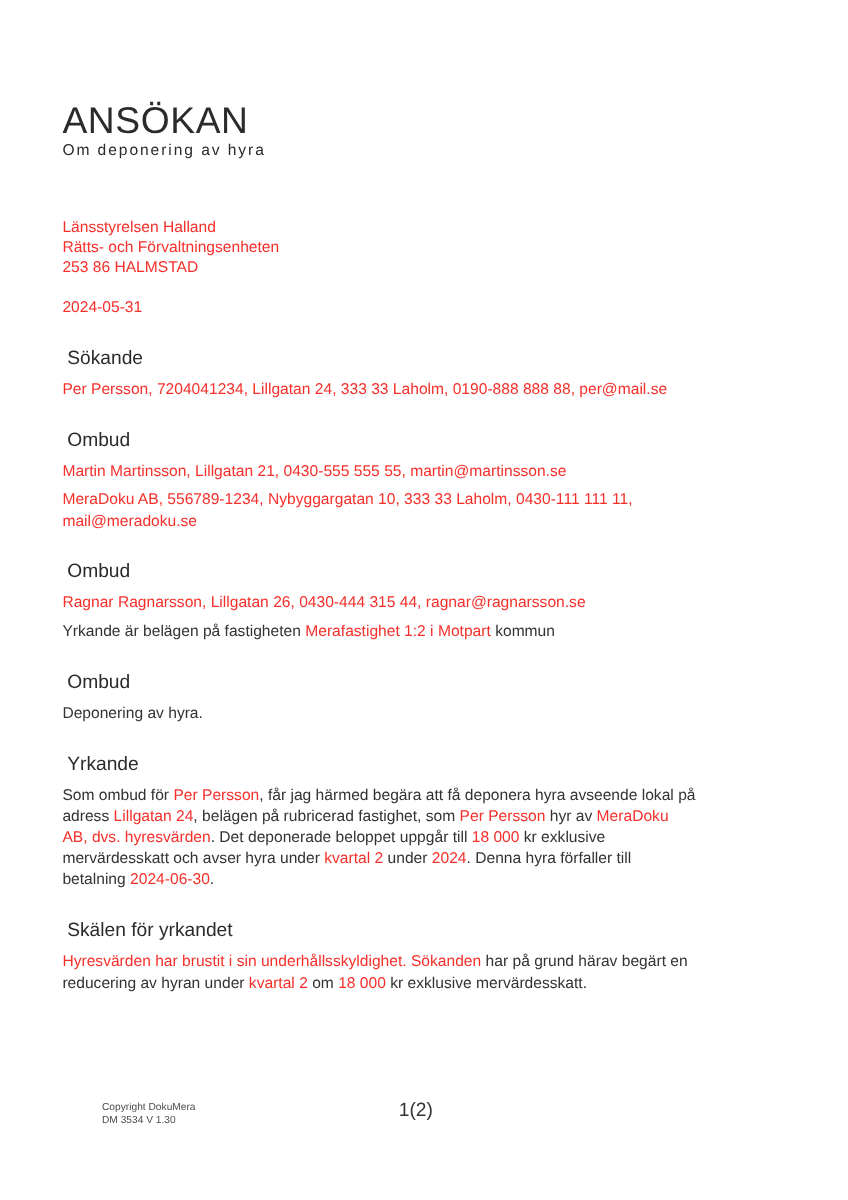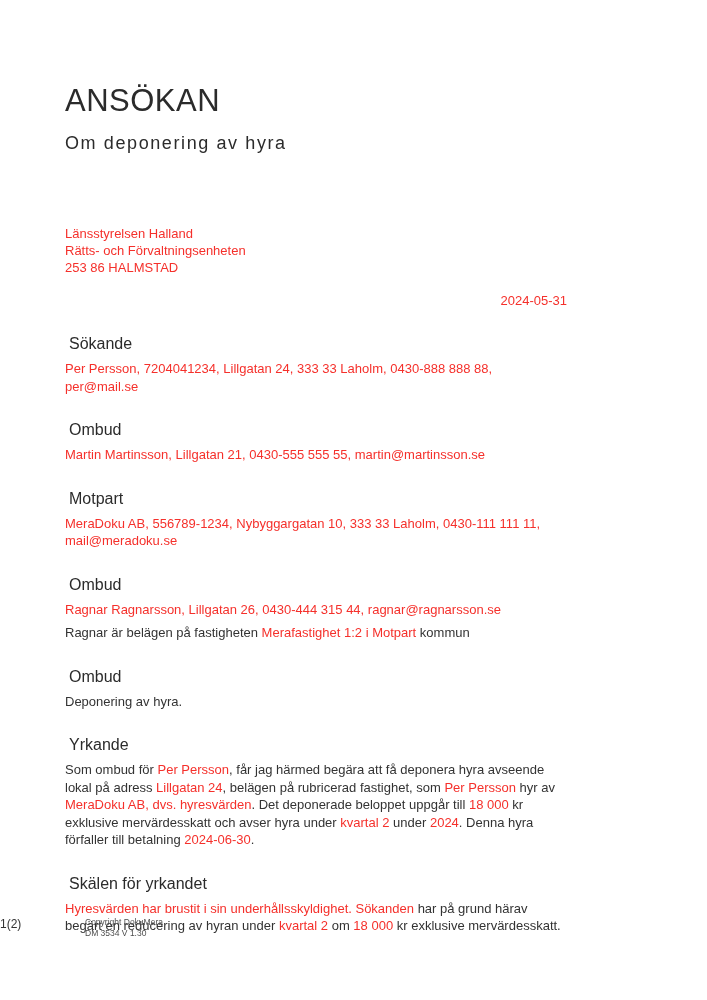--- a/index.html
+++ b/index.html
@@ -7,62 +7,61 @@
   html, body { margin: 0; padding: 0; }
   body {
     width: 707px; height: 1000px;
     background: #ffffff;
     font-family: "Liberation Sans", "DejaVu Sans", sans-serif;
     color: var(--ink);
     position: relative;
     overflow: hidden;
   }
   .page { position: absolute; inset: 0; }
-  .content { padding: 0 65px; width: 632px; }
+  .content { padding: 0 52px; width: 632px; }
 
   h1.title {
     margin: 84px 0 0 0;
     font-size: 31px; line-height: 33px;
     font-weight: 300; letter-spacing: 0.5px;
     color: var(--head);
   }
   .subtitle {
-    margin-top: 18px;
-    font-size: 18px; line-height: 16px;
+    margin-top: 0;
+    font-size: 13px; line-height: 16px;
     letter-spacing: 1.6px;
     color: var(--head);
   }
   .recipient {
-    margin-top: 74px;
+    margin-top: 47px;
     font-size: 13px; line-height: 17px;
     color: var(--red);
   }
   .date {
     margin-top: 16px;
     font-size: 13px; line-height: 17px;
     color: var(--red);
-    text-align: right;
   }
   section.sec h2 {
     margin: 25px 0 0 4px;
     font-size: 16px; line-height: 20px;
     font-weight: 400;
     color: var(--head);
   }
   section.sec p {
     margin: 6px 0 0 0;
     font-size: 13px; line-height: 17.5px;
     max-width: 537px;
   }
   .red { color: var(--red); }
 
   .page-num {
     position: absolute; top: 917px; left: 0; right: 14px;
-    text-align: left;
-    font-size: 12px; color: var(--ink);
+    text-align: center;
+    font-size: 16px; color: var(--ink);
   }
   .copyright {
     position: absolute; top: 917px; left: 85px;
     font-size: 8.5px; line-height: 10.5px;
     color: var(--muted);
   }
 </style>
 </head>
 <body>
 
@@ -75,40 +74,39 @@
         <div>Länsstyrelsen Halland</div>
         <div>Rätts- och Förvaltningsenheten</div>
         <div>253 86 HALMSTAD</div>
       </div>
 
     <div class="date">2024-05-31</div>
 
     <div id="sections">
   <section class="sec">
     <h2>Sökande</h2>
-  <p><span class="red">Per Persson, 7204041234, Lillgatan 24, 333 33 Laholm, 0430-888 888 88, per@mail.se</span></p>
+  <p><span class="red">Per Persson, 7204041234, Lillgatan 24, 333 33 Laholm, 0190-888 888 88, per@mail.se</span></p>
         </section>
 
   <section class="sec">
     <h2>Ombud</h2>
   <p><span class="red">Martin Martinsson, Lillgatan 21, 0430-555 555 55, martin@martinsson.se</span></p>
         </section>
 
   <section class="sec">
-    <h2>Motpart</h2>
   <p><span class="red">MeraDoku AB, 556789-1234, Nybyggargatan 10, 333 33 Laholm, 0430-111 111 11, mail@meradoku.se</span></p>
         </section>
 
   <section class="sec">
     <h2>Ombud</h2>
   <p><span class="red">Ragnar Ragnarsson, Lillgatan 26, 0430-444 315 44, ragnar@ragnarsson.se</span></p>
         </section>
 
   <section class="sec">
-  <p><span>Ragnar är belägen på fastigheten </span><span class="red">Merafastighet 1:2 i Motpart</span><span> kommun</span></p>
+  <p><span>Yrkande är belägen på fastigheten </span><span class="red">Merafastighet 1:2 i Motpart</span><span> kommun</span></p>
         </section>
 
   <section class="sec">
     <h2>Ombud</h2>
   <p><span>Deponering av hyra.</span></p>
         </section>
 
   <section class="sec">
     <h2>Yrkande</h2>
   <p><span>Som ombud för </span><span class="red">Per Persson</span><span>, får jag härmed begära att få deponera hyra avseende lokal på adress </span><span class="red">Lillgatan 24</span><span>, belägen på rubricerad fastighet, som </span><span class="red">Per Persson</span><span> hyr av </span><span class="red">MeraDoku AB, dvs. hyresvärden</span><span>. Det deponerade beloppet uppgår till </span><span class="red">18 000</span><span> kr exklusive mervärdesskatt och avser hyra under </span><span class="red">kvartal 2</span><span> under </span><span class="red">2024</span><span>. Denna hyra förfaller till betalning </span><span class="red">2024-06-30</span><span>.</span></p>

